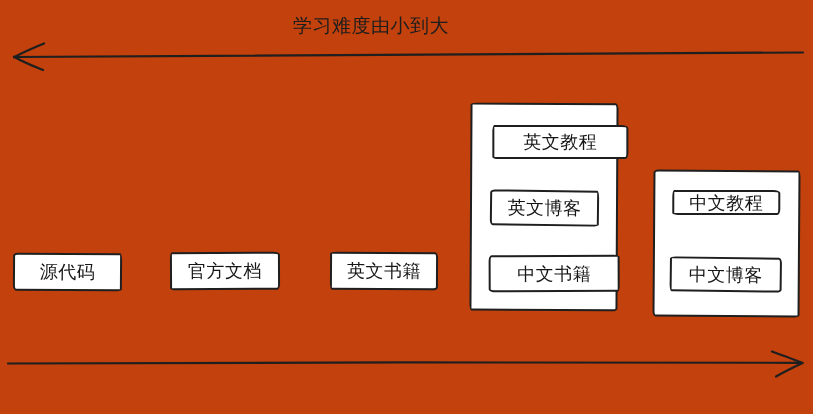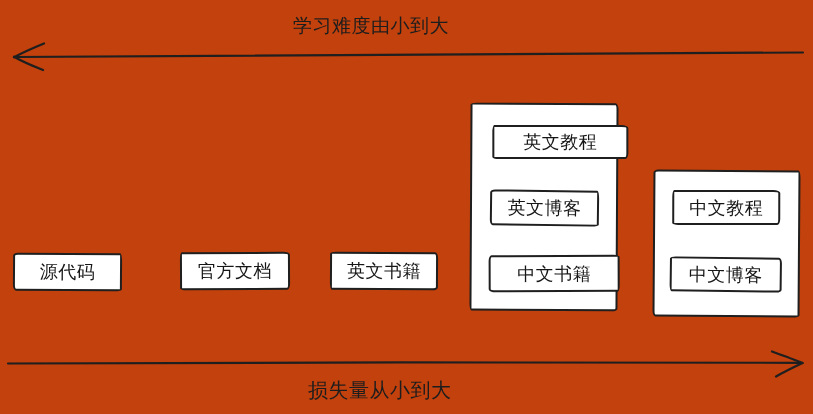--- a/index.html
+++ b/index.html
@@ -86,30 +86,29 @@
       <path d="M 8 363.5 C 250 362.8, 560 361.5, 801 362.8" stroke-width="2.2"></path>
       <path d="M 772 351.5 C 783 355.5, 794 359.5, 802.5 363" stroke-width="2.3"></path>
       <path d="M 802.5 363 C 793 367.5, 783 372.5, 776 376.5" stroke-width="2.3"></path>
     </g>
   </svg>
 
   <div class="axis-label top">学习难度由小到大</div>
 
   <div class="node sk-a" style="left:13px; top:253px; width:109px; height:38px;">源代码</div>
 
-  <div class="node sk-b" style="left:180px; top:252px; width:110px; height:38px;">官方文档</div>
+  <div class="node sk-b" style="left:170px; top:252px; width:110px; height:38px;">官方文档</div>
 
   <div class="node sk-c" style="left:330px; top:252px; width:108px; height:38px;">英文书籍</div>
 
   <div class="group sk-c" style="left:470px; top:103px; width:148px; height:208px;">
     <div class="node sk-b" style="left:20px; top:20px; width:136px; height:34px;">英文教程</div>
     <div class="node sk-a" style="left:18px; top:85px; width:109px; height:36px;">英文博客</div>
     <div class="node sk-d" style="left:17px; top:150px; width:131px; height:37px;">中文书籍</div>
   </div>
 
   <div class="group sk-a" style="left:653px; top:170px; width:147px; height:147px;">
-    <div class="node sk-b" style="left:17px; top:18px; width:108px; height:35px;">中文教程</div>
+    <div class="node sk-b" style="left:17px; top:18px; width:108px; height:25px;">中文教程</div>
     <div class="node sk-c" style="left:15px; top:85px; width:112px; height:35px;">中文博客</div>
   </div>
 
-  <div class="axis-label bottom">损失量从小到大</div>
 
 </div>
 
 </body></html>

